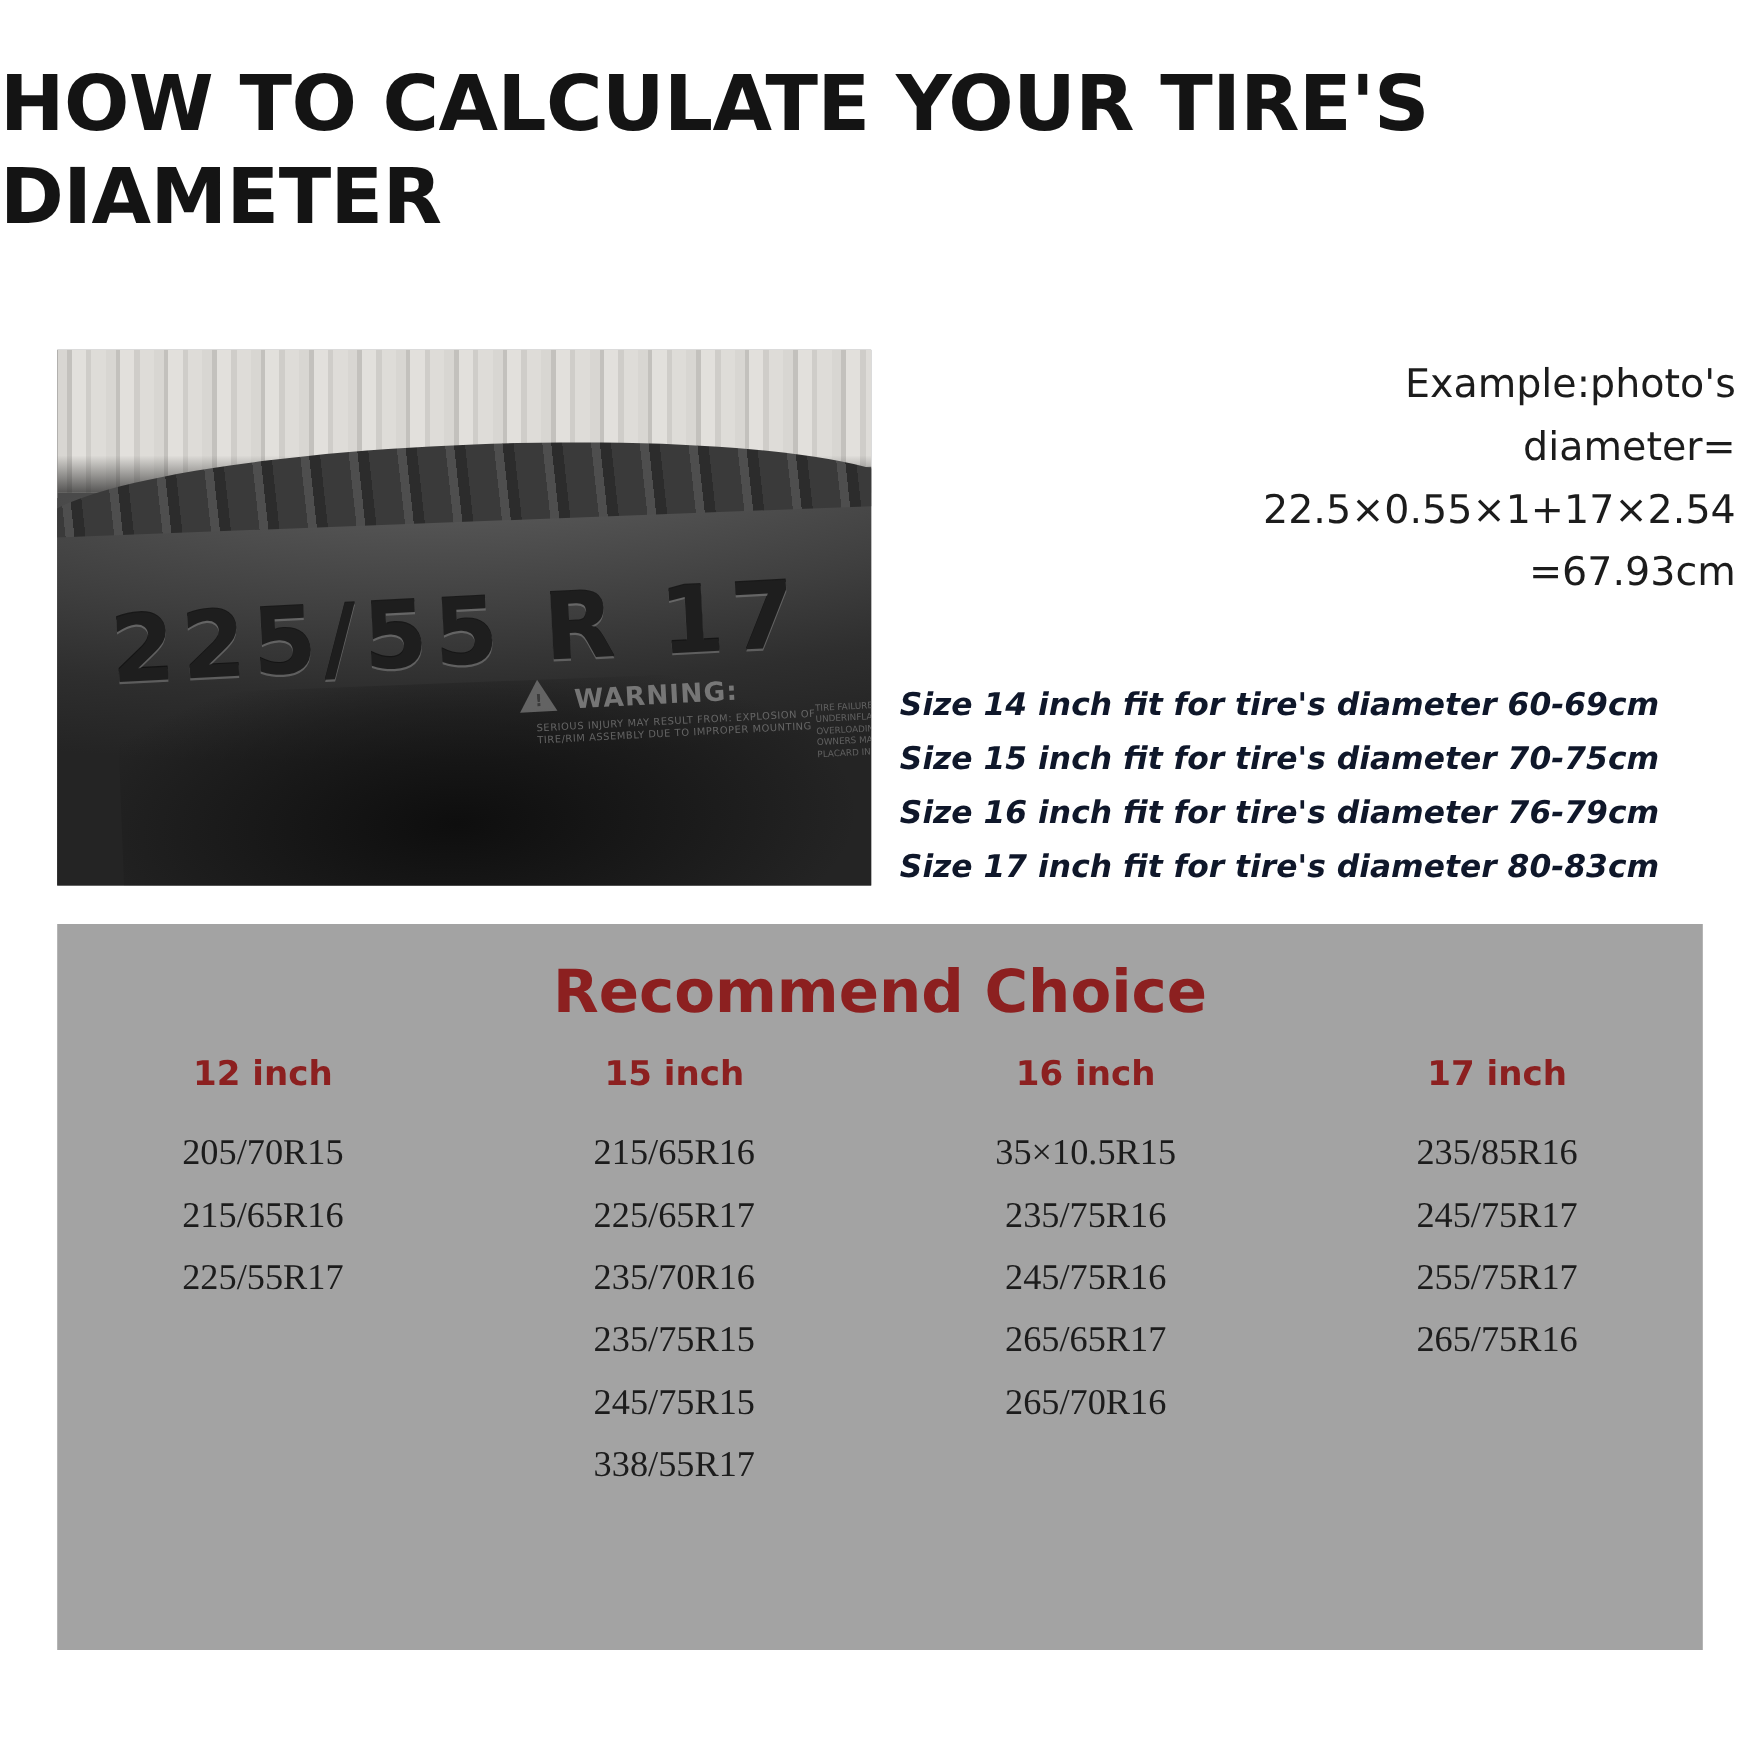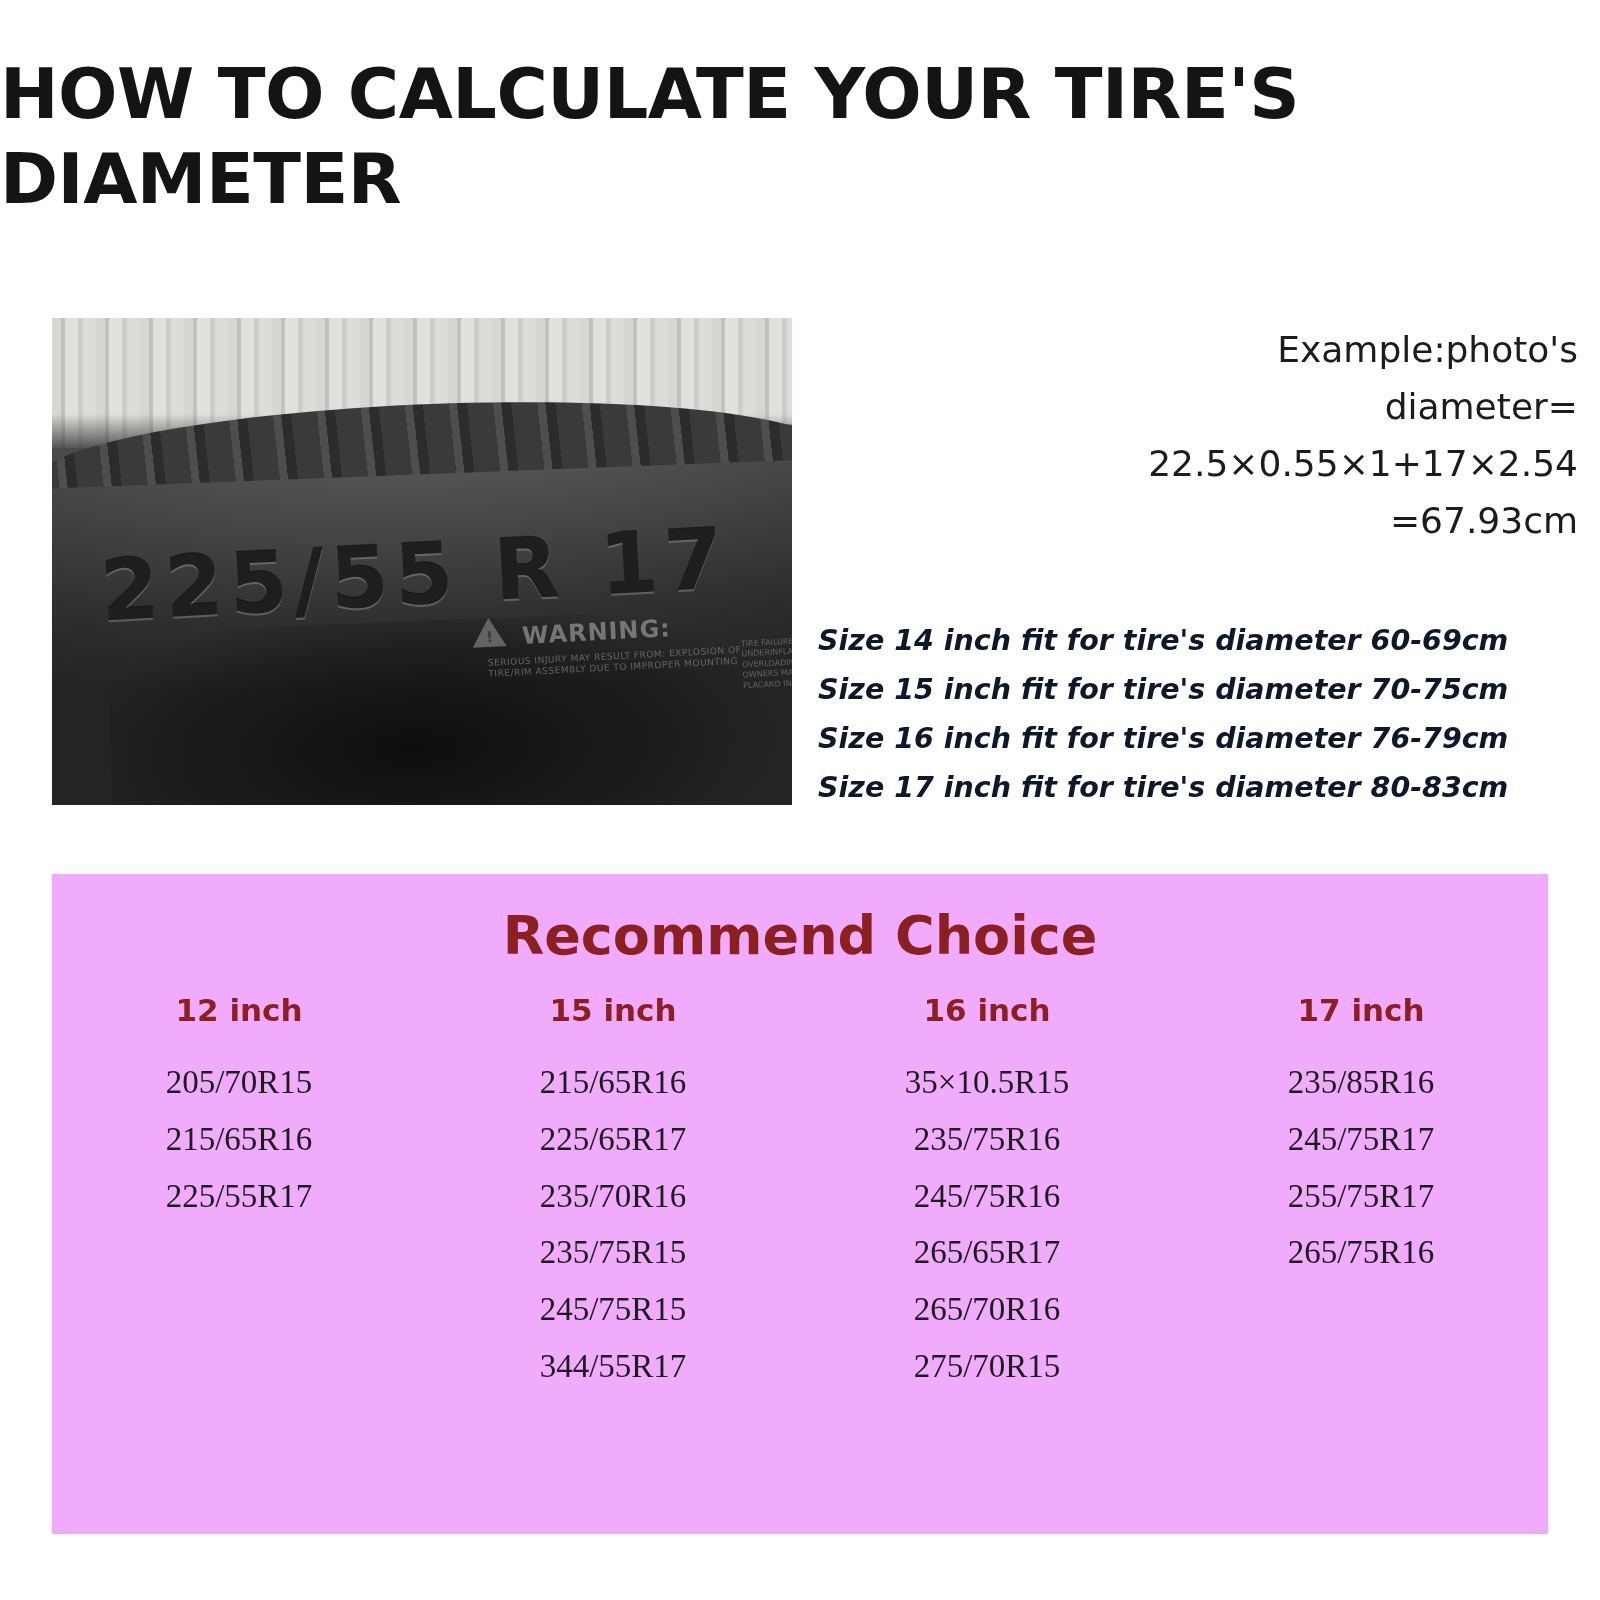--- a/index.html
+++ b/index.html
@@ -184,24 +184,24 @@
     font-size: 28.5px;
     font-weight: bold;
     line-height: 1.72;
     font-style: italic;
   }
 
   
   .panel {
     position: absolute;
     left: 52px;
-    top: 874px;
+    top: 840px;
     width: 1496px;
     height: 660px;
-    background: #f0abfc;
+    background: #a3a3a3;
   }
   .panel-title {
     position: absolute;
     left: 0; top: 30px;
     width: 100%;
     text-align: center;
     font-size: 54px;
     font-weight: bold;
     color: #8c2020;
   }
@@ -273,31 +273,30 @@
         <div class="col-item">225/55R17</div>
       </div>
 
       <div class="col">
         <div class="col-head">15 inch</div>
         <div class="col-item">215/65R16</div>
         <div class="col-item">225/65R17</div>
         <div class="col-item">235/70R16</div>
         <div class="col-item">235/75R15</div>
         <div class="col-item">245/75R15</div>
-        <div class="col-item">344/55R17</div>
+        <div class="col-item">338/55R17</div>
       </div>
 
       <div class="col">
         <div class="col-head">16 inch</div>
         <div class="col-item">35×10.5R15</div>
         <div class="col-item">235/75R16</div>
         <div class="col-item">245/75R16</div>
         <div class="col-item">265/65R17</div>
         <div class="col-item">265/70R16</div>
-        <div class="col-item">275/70R15</div>
       </div>
 
       <div class="col">
         <div class="col-head">17 inch</div>
         <div class="col-item">235/85R16</div>
         <div class="col-item">245/75R17</div>
         <div class="col-item">255/75R17</div>
         <div class="col-item">265/75R16</div>
       </div>
 

